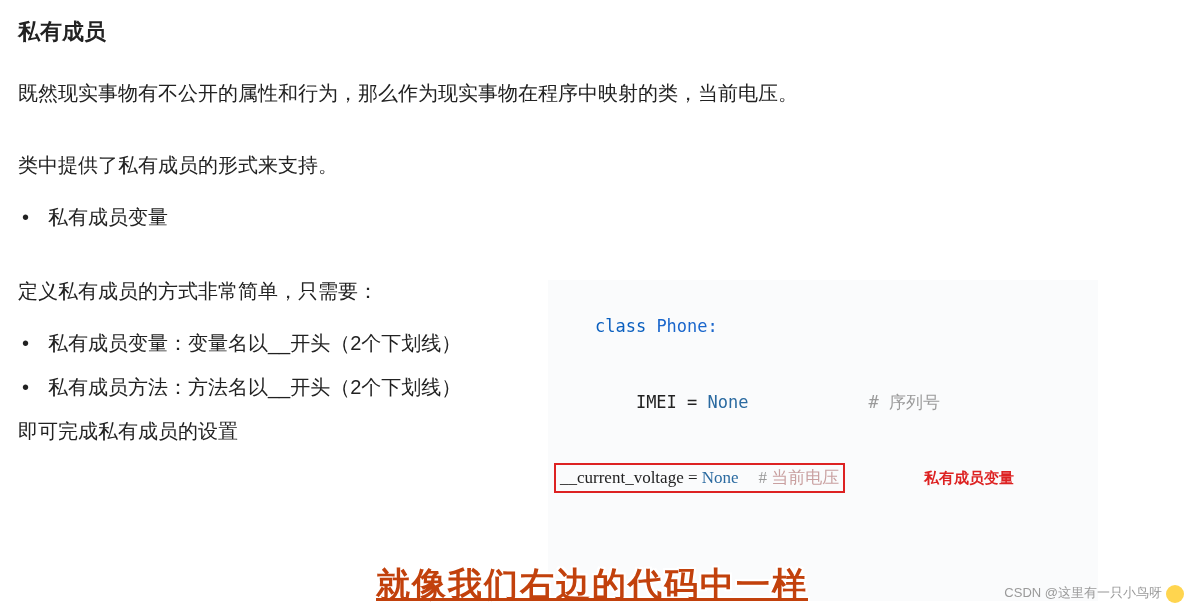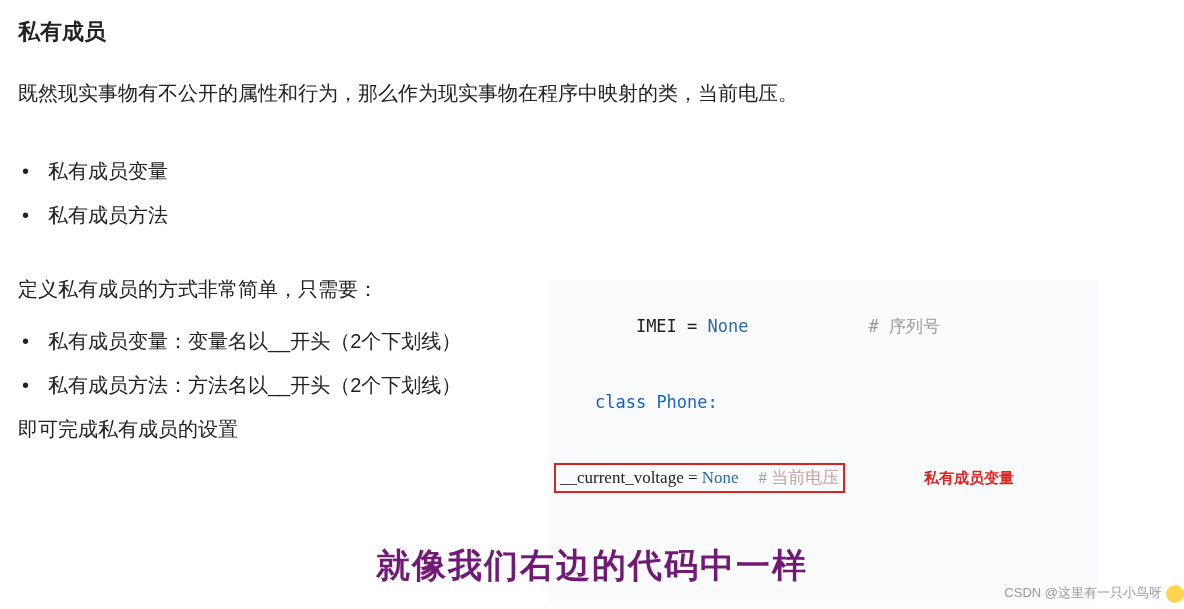--- a/index.html
+++ b/index.html
@@ -74,31 +74,32 @@
     top: 50%;
     transform: translateY(-50%);
     color: #d22;
     font-family: "Microsoft YaHei", sans-serif;
     font-size: 15px;
     font-weight: 700;
     white-space: nowrap;
   }
   .subtitle {
     position: absolute;
-    bottom: 20px;
+    bottom: 1px;
     left: 50%;
     transform: translateX(-50%);
     font-size: 34px;
     font-weight: 800;
-    color: #701a75;
+    color: #c2410c;
     text-shadow:
       -2px -2px 0 #fff, 2px -2px 0 #fff, -2px 2px 0 #fff, 2px 2px 0 #fff,
       0 -2px 0 #fff, 0 2px 0 #fff, -2px 0 0 #fff, 2px 0 0 #fff;
     letter-spacing: 2px;
     white-space: nowrap;
+    text-decoration: underline;
   }
   .watermark {
     position: absolute;
     bottom: 6px;
     right: 0;
     font-size: 13px;
     color: #9a9a9a;
   }
   .wm-badge {
     display:inline-block;
@@ -110,42 +111,42 @@
   }
 </style>
 </head>
 <body>
 
 <div class="content">
   <h2>私有成员</h2>
 
   <p class="lead">既然现实事物有不公开的属性和行为，那么作为现实事物在程序中映射的类，当前电压。</p>
 
+  <p class="sub">类中提供了私有成员的形式来支持。</p>
 
   <ul class="bullets">
     <li>私有成员变量</li>
-    <li>私有成员方法</li>
   </ul>
 
   <p class="sub">定义私有成员的方式非常简单，只需要：</p>
 
   <ul class="bullets" style="margin-bottom:6px;">
     <li>私有成员变量：变量名以__开头（2个下划线）</li>
     <li>私有成员方法：方法名以__开头（2个下划线）</li>
   </ul>
 
   <p class="sub">即可完成私有成员的设置</p>
 </div>
 
 <div class="code-area">
   <div class="code-line">
-    <span>    IMEI = </span><span class="none">None</span><span style="display:inline-block;width:120px;"></span><span class="cmt"># 序列号</span>
+    <span class="kw">class</span><span class="cls"> Phone:</span>
   </div>
   <div class="code-line">
-    <span class="kw">class</span><span class="cls"> Phone:</span>
+    <span>    IMEI = </span><span class="none">None</span><span style="display:inline-block;width:120px;"></span><span class="cmt"># 序列号</span>
   </div>
   <div class="code-line" style="height:18px;"></div>
 
   <div class="box-wrap">
     <div class="boxed" style="font-family:Liberation Serif, serif;">
       <span>__current_voltage = </span><span class="none">None</span><span style="display:inline-block;width:20px;"></span><span class="cmt">#</span><span style="color:#c9a0a0;"> 当前电压</span>
     </div>
     <span class="box-label">私有成员变量</span>
   </div>
 

